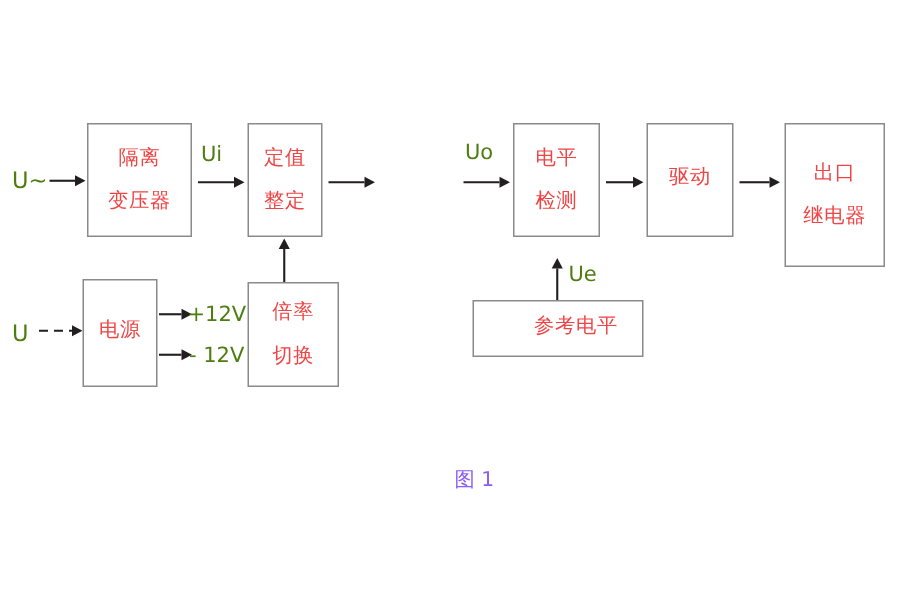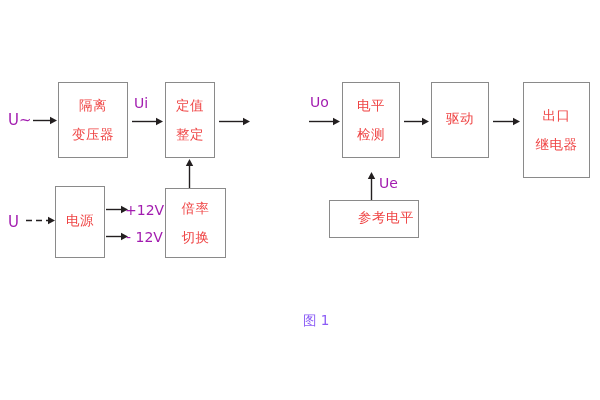--- a/index.html
+++ b/index.html
@@ -37,21 +37,21 @@
   }
   .box .ln + .ln {
     margin-top: 15px;
   }
   .box.single .ln {
     margin-top: 0;
     font-family: Liberation Mono, monospace;
   }
   .lbl {
     position: absolute;
-    color: #a21caf;
+    color: #4d7c0f;
     font-size: 13px;
     white-space: nowrap;
     line-height: 1;
   }
   .caption {
     position: absolute;
     color: #8b5cf6;
     font-size: 13.5px;
     white-space: nowrap;
     line-height: 1;
@@ -187,19 +187,19 @@
   </div>
 
   <div class="arrow-v" style="left:367px; top:172px; height:28px;">
     <svg width="9" height="28" viewBox="0 0 9 28">
       <line x1="4.5" y1="28" x2="4.5" y2="7" stroke="#231f20" stroke-width="1.4"></line>
       <polygon points="0.8,7 4.5,0 8.2,7" fill="#231f20"></polygon>
     </svg>
   </div>
   <div class="lbl" style="left:379px; top:176px; font-size:14px;">Ue</div>
 
-  <div class="box single" style="left:329px; top:200px; width:90px; height:38px;padding-left:24px;">
+  <div class="box single" style="left:315px; top:200px; width:114px; height:38px;padding-left:24px;">
     <span class="ln">参考电平</span>
   </div>
 
   <div class="caption" style="left:303px; top:266px;">图 1</div>
 
 </div>
 
 </body></html>

